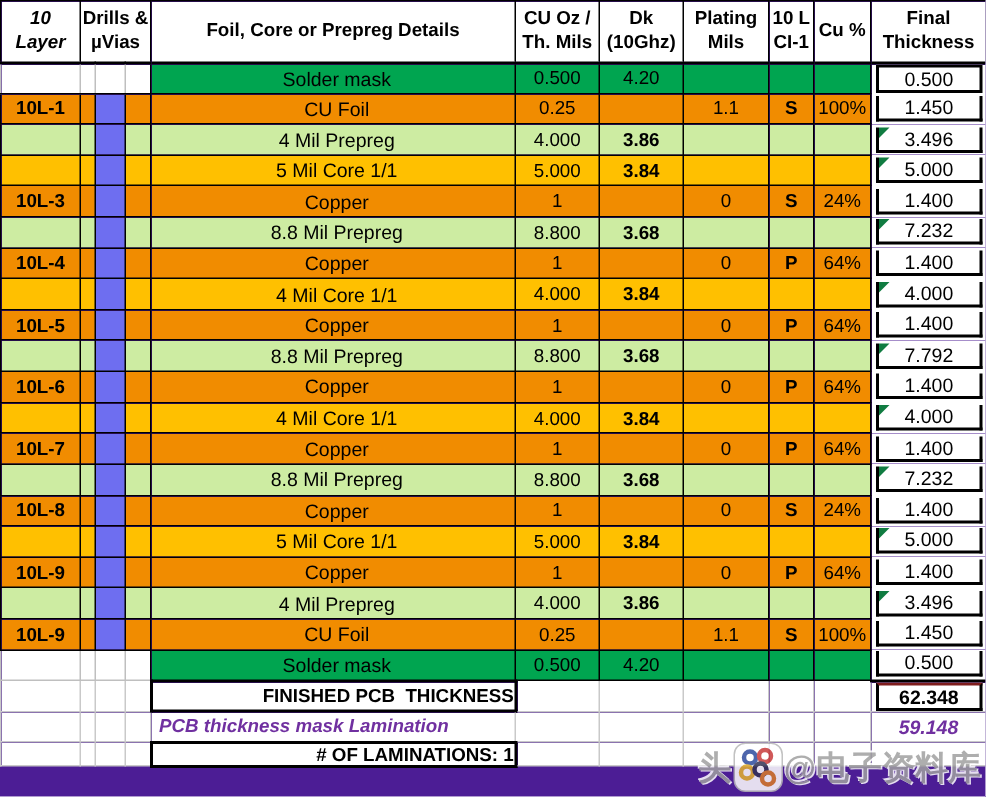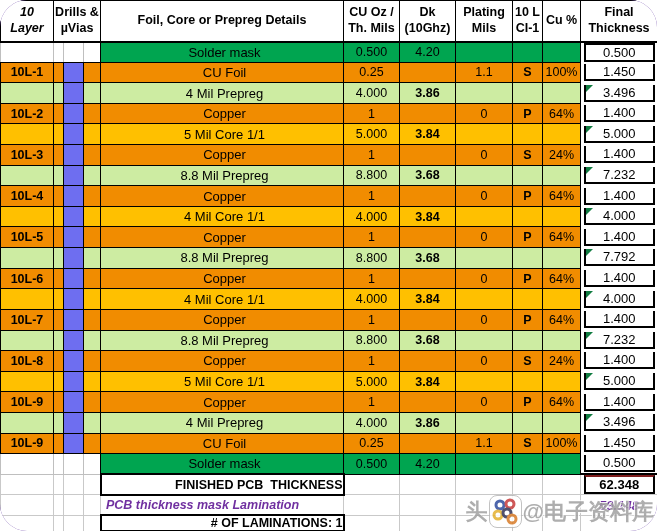--- a/index.html
+++ b/index.html
@@ -1,18 +1,18 @@
 <!DOCTYPE html>
 <html><head>
 <meta charset="utf-8">
 <style>
   html,body { margin:0; padding:0; background:#fff; }
   #stage {
     position:relative; width:657px; height:531px; background:#4c1d95;
-    overflow:hidden; font-family:"Liberation Sans", sans-serif;border-radius:27px;
+    overflow:hidden; font-family:"Liberation Sans", sans-serif;
   }
   table.stk {
     border-collapse:collapse; table-layout:fixed; width:657px;
     font-family:"Liberation Sans", sans-serif;
   }
   td, th { padding:0; overflow:hidden; white-space:nowrap; box-sizing:border-box; }
 
   
   tr.hdr { height:41px; }
   tr.hdr th {
@@ -187,35 +187,20 @@
           <td class="c det">4 Mil Prepreg</td>
           <td class="c">4.000</td>
           <td class="c dkc">3.86</td>
           <td class="c"></td>
           <td class="c clc"></td>
           <td class="c"></td>
           <td class="fwrap">
             <div class="fbox note">3.496</div>
           </td>
         </tr>
-        <tr class="body copper">
-          <td class="c lbl">10L-2</td>
-          <td class="c n n1"></td>
-          <td class="c n n2 via"></td>
-          <td class="c n n3"></td>
-          <td class="c det">Copper</td>
-          <td class="c">1</td>
-          <td class="c dkc"></td>
-          <td class="c">0</td>
-          <td class="c clc">P</td>
-          <td class="c">64%</td>
-          <td class="fwrap">
-            <div class="fbox">1.400</div>
-          </td>
-        </tr>
         <tr class="body core">
           <td class="c lbl"></td>
           <td class="c n n1"></td>
           <td class="c n n2 via"></td>
           <td class="c n n3"></td>
           <td class="c det">5 Mil Core 1/1</td>
           <td class="c">5.000</td>
           <td class="c dkc">3.84</td>
           <td class="c"></td>
           <td class="c clc"></td>

